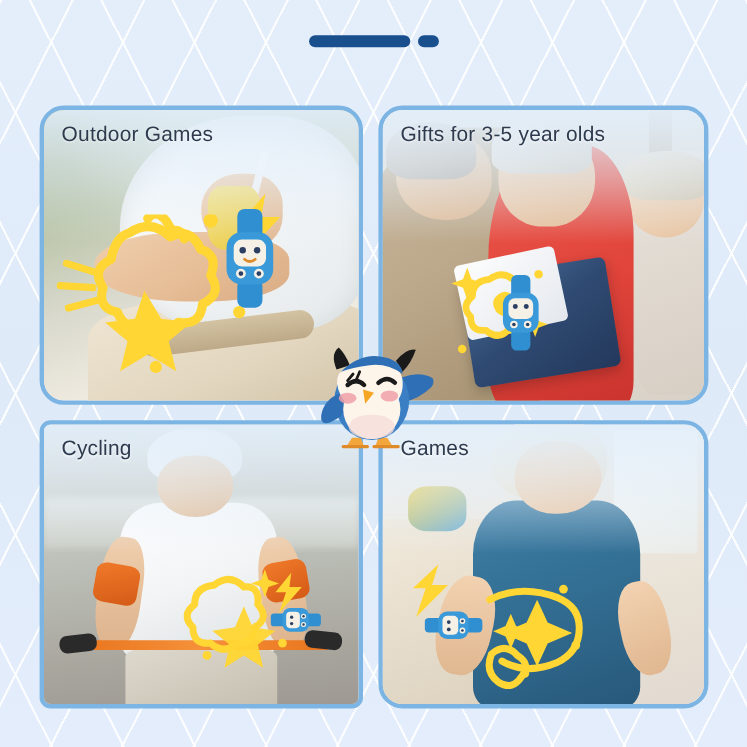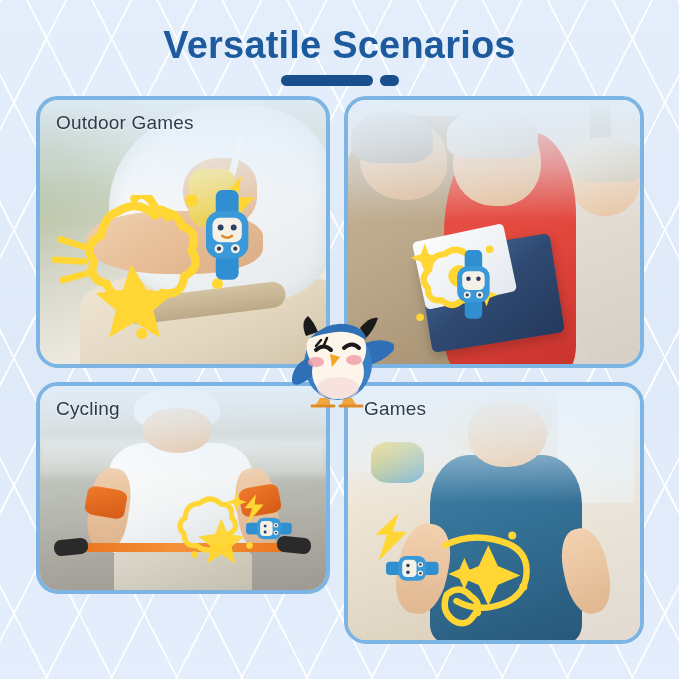--- a/index.html
+++ b/index.html
@@ -56,21 +56,21 @@
     text-shadow:0 1px 2px rgba(255,255,255,.75);
   }
   
   .card .haze{
     position:absolute;left:0;top:0;right:0;height:46%;
     background:linear-gradient(180deg,rgba(225,238,250,.92) 0%,rgba(225,238,250,.45) 55%,rgba(225,238,250,0) 100%);
     z-index:5;pointer-events:none;
   }
   #card-outdoor{left:36px;top:96px;width:294px;height:272px;}
   #card-gifts  {left:344px;top:96px;width:300px;height:272px;}
-  #card-cycling{left:36px;top:382px;width:294px;height:212px;}
+  #card-cycling{left:36px;top:382px;width:294px;height:262px;border-radius:10px;}
   #card-home   {left:344px;top:382px;width:300px;height:262px;}
 
   
   .sc-outdoor{position:absolute;inset:0;
     background:
       radial-gradient(ellipse 60% 50% at 50% 12%, #cfd9c6 0%, rgba(207,217,198,0) 70%),
       linear-gradient(160deg,#9fae8b 0%, #b9c4a6 28%, #d9d9cd 52%, #efeadf 75%, #f6f2e8 100%);
   }
   .sc-outdoor .shirt{
     position:absolute;left:24%;top:2%;width:78%;height:74%;
@@ -287,21 +287,20 @@
   #owl{
     position:absolute;left:286px;top:306px;width:108px;height:104px;z-index:30;
   }
 </style>
 </head>
 <body>
 
 <div id="stage">
 
   <div class="title-wrap">
-    <div class="title">Versatile Scenarios</div>
     <div class="underline">
       <span class="bar"></span>
       <span class="dot"></span>
     </div>
   </div>
 
   <div class="grid">
 
     <div class="card" id="card-outdoor">
       <div class="photo">
@@ -385,20 +384,21 @@
           <rect x="12" y="34" width="36" height="30" rx="9" fill="#f5f1e6"></rect>
           <circle cx="22" cy="46" r="3.6" fill="#2b3f63"></circle>
           <circle cx="38" cy="46" r="3.6" fill="#2b3f63"></circle>
           <circle cx="20" cy="72" r="5.5" fill="#f5f1e6"></circle>
           <circle cx="40" cy="72" r="5.5" fill="#f5f1e6"></circle>
           <circle cx="20" cy="72" r="2.6" fill="#2b3f63"></circle>
           <circle cx="40" cy="72" r="2.6" fill="#2b3f63"></circle>
         </svg>
       </div>
       <div class="haze"></div>
+      <div class="label">Gifts for 3-5 year olds</div>
     </div>
 
     <div class="card" id="card-cycling">
       <div class="photo">
         <div class="sc-cyc">
           <div class="bg-blur"></div>
           <div class="polo"></div>
           <div class="helmet"></div>
           <div class="face"></div>
           <div class="arm-l"></div>

